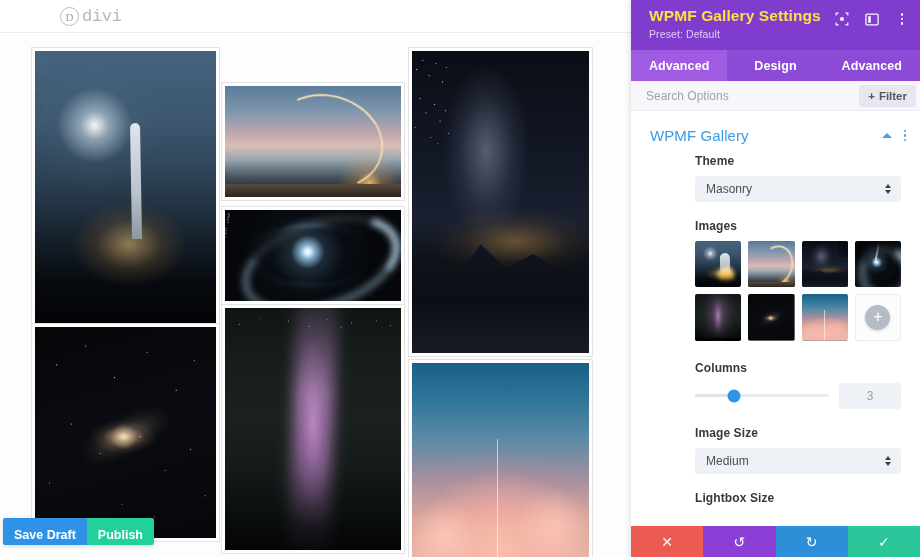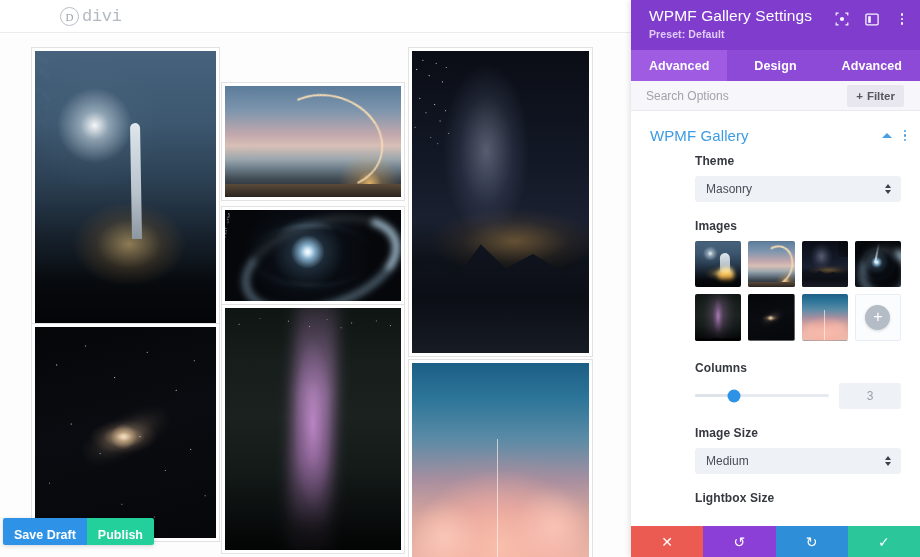--- a/index.html
+++ b/index.html
@@ -210,25 +210,25 @@
     box-shadow: -1px 0 6px rgba(0,0,0,0.13);
     display: flex; flex-direction: column;
   }
   .panel-header {
     background: #7f3ccd;
     height: 50px; flex: 0 0 50px;
     padding: 7px 12px 0 18px;
     position: relative;
   }
   .panel-title {
-    color: #ffffff; font-size: 15.5px; font-weight: 400;
+    color: #fde047; font-size: 15.5px; font-weight: 700;
     letter-spacing: 0.1px; line-height: 18px;
   }
   .panel-preset {
-    color: #e2ccf7; font-size: 10.5px; font-weight: 700;
+    color: #e2ccf7; font-size: 10.5px; font-weight: 400;
     margin-top: 3px; letter-spacing: 0.1px;
   }
   .panel-header-icons {
     position: absolute; right: 10px; top: 11px;
     display: flex; align-items: center; gap: 14px;
   }
   .hdr-icon {
     color: #ffffff; opacity: 0.95; cursor: pointer;
     display: flex; align-items: center; justify-content: center;
     width: 16px; height: 16px;
@@ -245,21 +245,21 @@
     color: #ffffff; font-size: 12.5px; font-weight: 700;
     cursor: pointer; letter-spacing: 0.1px;
   }
   .panel-tab.active { background: #9f5ce3; }
 
   .panel-search {
     display: flex; align-items: center;
     height: 30px; flex: 0 0 30px;
     background: #f7f6fa;
     border-bottom: 1px solid #ebe9f0;
-    padding-left: 15px; padding-right: 16px;
+    padding-left: 15px; padding-right: 4px;
   }
   .search-input {
     flex: 1; border: none; outline: none; background: transparent;
     font-size: 12px; color: #8d8d97;
     font-family: "Liberation Sans", sans-serif;
   }
   .search-input::placeholder { color: #a2a2ad; }
   .filter-btn {
     display: flex; align-items: center; gap: 4px;
     background: #e8e6ee; border: none; cursor: pointer;

